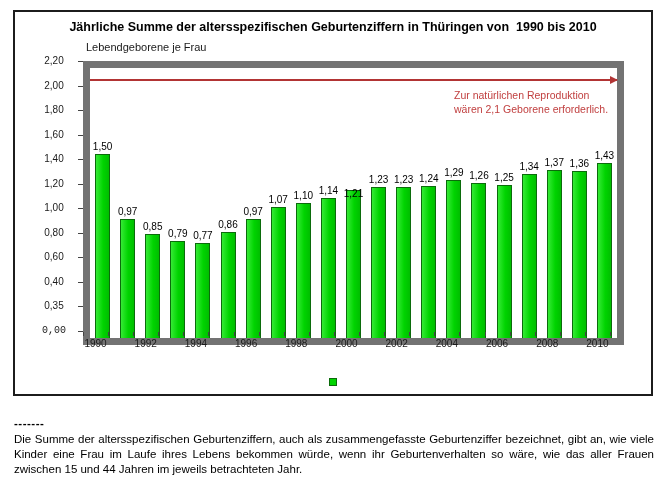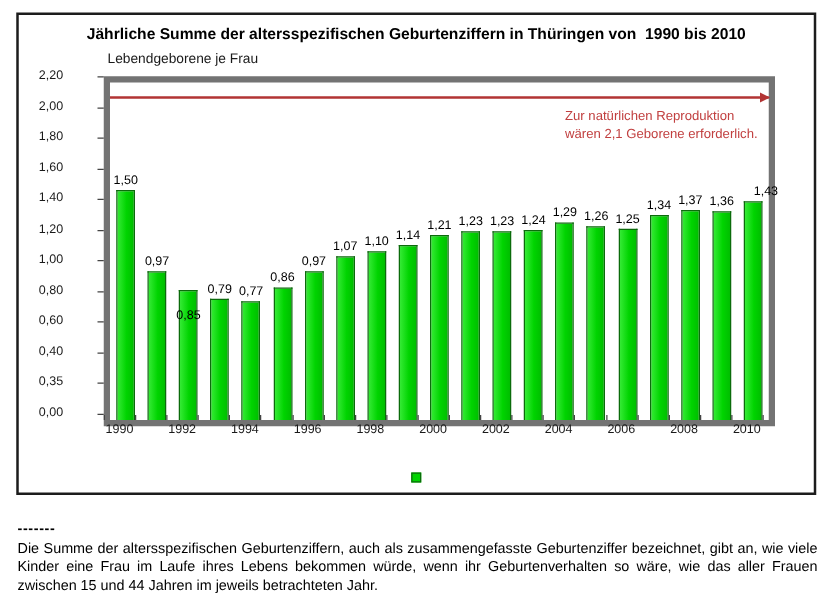--- a/index.html
+++ b/index.html
@@ -4,25 +4,25 @@
 <style>
   html,body{margin:0;padding:0;background:#fff;}
   body{width:668px;height:491px;position:relative;overflow:hidden;
        font-family:"Liberation Sans","DejaVu Sans",sans-serif;color:#000;}
   .chart-box{position:absolute;left:13px;top:10px;width:640px;height:386px;
              border:2px solid #1c1c1c;background:#fff;box-sizing:border-box;}
   .chart-title{position:absolute;left:0;top:8px;width:100%;text-align:center;
                font-size:12.5px;font-weight:bold;white-space:pre;}
   .y-axis-label{position:absolute;left:71px;top:29px;font-size:11px;color:#1a1a1a;}
   .plot-area{position:absolute;left:68px;top:49px;width:527px;height:270px;
-             border:5px solid #737373;box-sizing:content-box;background:#fff;}
+             border:7px solid #737373;box-sizing:content-box;background:#fff;}
   .bar{position:absolute;bottom:0;background:linear-gradient(90deg,#35ea35 0%,#00d400 55%,#00be00 100%);
        border:1px solid #0b6b0b;border-bottom:none;box-sizing:border-box;}
   .bar-label{position:absolute;width:40px;text-align:center;font-size:10px;color:#000;white-space:nowrap;}
-  .ytick-label{position:absolute;width:46px;text-align:left;font-size:10px;color:#1a1a1a;}
+  .ytick-label{position:absolute;width:46px;text-align:center;font-size:10px;color:#1a1a1a;}
   .ytick-mark{position:absolute;width:5px;height:1px;background:#444;}
   .xtick-mark{position:absolute;width:1px;height:4px;background:#444;}
   .xtick-label{position:absolute;width:40px;text-align:center;font-size:10px;color:#1a1a1a;}
   .ref-line{position:absolute;left:0;height:2px;}
   .ref-arrow{position:absolute;right:-1px;top:-3px;width:0;height:0;
              border-top:4px solid transparent;border-bottom:4px solid transparent;}
   .ref-annotation{position:absolute;font-size:10.5px;line-height:14px;}
   .legend{position:absolute;left:0;top:366px;width:100%;display:flex;
           justify-content:center;align-items:center;gap:6px;}
   .legend-marker{width:8px;height:8px;border:1px solid #0b6b0b;box-sizing:border-box;}
@@ -44,61 +44,61 @@
     </div>
     <div class="ref-annotation" style="left: 364px; top: 20px; color: rgb(193, 64, 64);">
       <div>Zur natürlichen Reproduktion</div>
       <div>wären 2,1 Geborene erforderlich.</div>
     </div>
   <div class="bar" style="left: 5.04762px; width: 15px; height: 184px;"></div>
       <div class="bar-label" style="left: -7.45238px; top: 73px;">1,50</div>
       <div class="bar" style="left: 30.1429px; width: 15px; height: 119px;"></div>
       <div class="bar-label" style="left: 17.6429px; top: 138px;">0,97</div>
       <div class="bar" style="left: 55.2381px; width: 15px; height: 104px;"></div>
-      <div class="bar-label" style="left: 42.7381px; top: 153px; margin-top: 28px;">0,85</div>
+      <div class="bar-label" style="left: 42.7381px; top: 153px;">0,85</div>
       <div class="bar" style="left: 80.3333px; width: 15px; height: 97px;"></div>
       <div class="bar-label" style="left: 67.8333px; top: 160px;">0,79</div>
       <div class="bar" style="left: 105.429px; width: 15px; height: 95px;"></div>
       <div class="bar-label" style="left: 92.9286px; top: 162px;">0,77</div>
       <div class="bar" style="left: 130.524px; width: 15px; height: 106px;"></div>
       <div class="bar-label" style="left: 118.024px; top: 151px;">0,86</div>
       <div class="bar" style="left: 155.619px; width: 15px; height: 119px;"></div>
       <div class="bar-label" style="left: 143.119px; top: 138px;">0,97</div>
       <div class="bar" style="left: 180.714px; width: 15px; height: 131px;"></div>
       <div class="bar-label" style="left: 168.214px; top: 126px;">1,07</div>
       <div class="bar" style="left: 205.81px; width: 15px; height: 135px;"></div>
       <div class="bar-label" style="left: 193.31px; top: 122px;">1,10</div>
       <div class="bar" style="left: 230.905px; width: 15px; height: 140px;"></div>
       <div class="bar-label" style="left: 218.405px; top: 117px;">1,14</div>
       <div class="bar" style="left: 256px; width: 15px; height: 148px;"></div>
-      <div class="bar-label" style="left: 243.5px; top: 109px;">1,21</div>
+      <div class="bar-label" style="left: 243.5px; top: 120px;">1,21</div>
       <div class="bar" style="left: 281.095px; width: 15px; height: 151px;"></div>
       <div class="bar-label" style="left: 268.595px; top: 106px;">1,23</div>
       <div class="bar" style="left: 306.19px; width: 15px; height: 151px;"></div>
       <div class="bar-label" style="left: 293.69px; top: 106px;">1,23</div>
       <div class="bar" style="left: 331.286px; width: 15px; height: 152px;"></div>
       <div class="bar-label" style="left: 318.786px; top: 105px;">1,24</div>
       <div class="bar" style="left: 356.381px; width: 15px; height: 158px;"></div>
       <div class="bar-label" style="left: 343.881px; top: 99px;">1,29</div>
       <div class="bar" style="left: 381.476px; width: 15px; height: 155px;"></div>
       <div class="bar-label" style="left: 368.976px; top: 102px;">1,26</div>
       <div class="bar" style="left: 406.571px; width: 15px; height: 153px;"></div>
       <div class="bar-label" style="left: 394.071px; top: 104px;">1,25</div>
       <div class="bar" style="left: 431.667px; width: 15px; height: 164px;"></div>
       <div class="bar-label" style="left: 419.167px; top: 93px;">1,34</div>
       <div class="bar" style="left: 456.762px; width: 15px; height: 168px;"></div>
       <div class="bar-label" style="left: 444.262px; top: 89px;">1,37</div>
       <div class="bar" style="left: 481.857px; width: 15px; height: 167px;"></div>
       <div class="bar-label" style="left: 469.357px; top: 90px; text-align: center;">1,36</div>
       <div class="bar" style="left: 506.952px; width: 15px; height: 175px;"></div>
-      <div class="bar-label" style="left: 494.452px; top: 82px; text-align: right;">1,43</div>
+      <div class="bar-label" style="left: 494.452px; top: 82px;">1,43</div>
     </div>
 
   <div id="y-axis">
-      <div class="ytick-label" style="left: 16px; top: 313px;">0,00</div>
+      <div class="ytick-label" style="left: 16px; top: 313px; font-family: Liberation Mono, monospace;">0,00</div>
       <div class="ytick-mark" style="left: 63px; top: 319px;"></div>
       <div class="ytick-label" style="left: 16px; top: 288.455px;">0,35</div>
       <div class="ytick-mark" style="left: 63px; top: 294.455px;"></div>
       <div class="ytick-label" style="left: 16px; top: 263.909px;">0,40</div>
       <div class="ytick-mark" style="left: 63px; top: 269.909px;"></div>
       <div class="ytick-label" style="left: 16px; top: 239.364px;">0,60</div>
       <div class="ytick-mark" style="left: 63px; top: 245.364px;"></div>
       <div class="ytick-label" style="left: 16px; top: 214.818px;">0,80</div>
       <div class="ytick-mark" style="left: 63px; top: 220.818px;"></div>
       <div class="ytick-label" style="left: 16px; top: 190.273px;">1,00</div>

